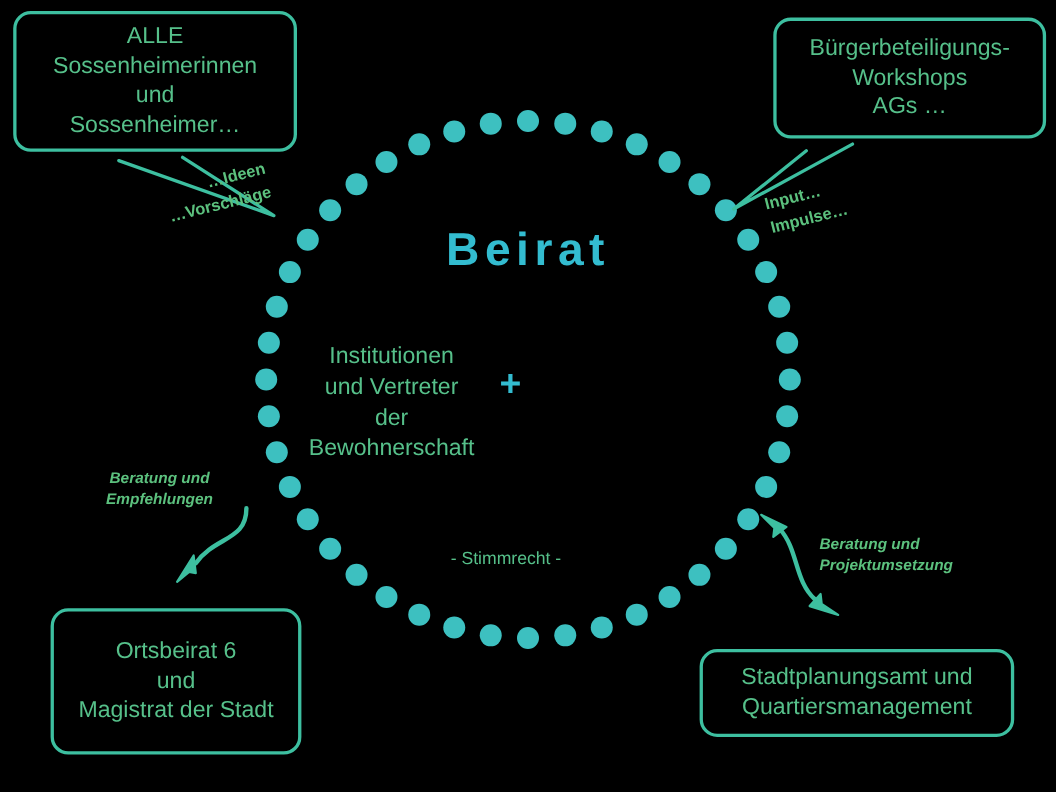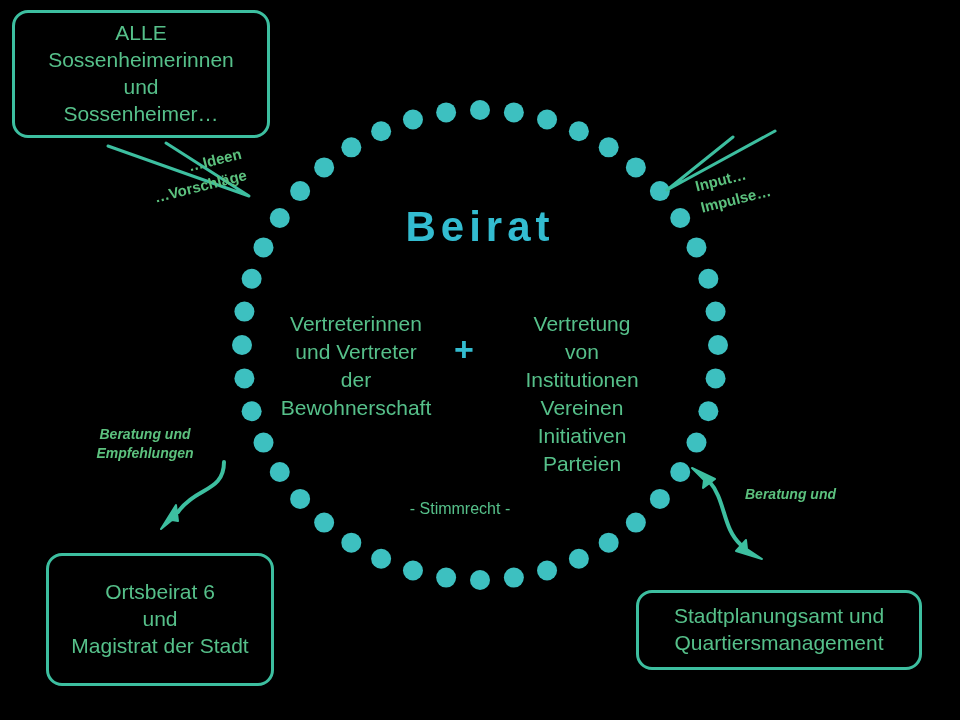--- a/index.html
+++ b/index.html
@@ -214,61 +214,59 @@
     <span class="line">Sossenheimerinnen</span>
     <span class="line">und</span>
     <span class="line">Sossenheimer…</span>
   </div>
 
   <div class="annot-rot" id="annot-ideen" style="color: rgb(92, 193, 126);">
     <span class="line">…Ideen</span>
     <span class="line">…Vorschläge</span>
   </div>
 
+  <div class="box" id="box-buerger" style="border-color: rgb(61, 191, 160); color: rgb(86, 192, 138);">
+    <span class="line">Bürgerbeteiligungs-</span>
+    <span class="line">Workshops</span>
+    <span class="line">AGs …</span>
+  </div>
 
   <div class="annot-rot" id="annot-input" style="color: rgb(92, 193, 126);">
     <span class="line">Input…</span>
     <span class="line">Impulse…</span>
   </div>
 
   <div id="beirat-title" style="color: rgb(51, 188, 208);">Beirat</div>
 
   <div class="col" id="col-left" style="color: rgb(86, 192, 138);">
-    <div>Vertreterinnen</div>
+    <div>Institutionen</div>
     <div>und Vertreter</div>
     <div>der</div>
     <div>Bewohnerschaft</div>
   </div>
 
   <div id="plus-sign" style="color: rgb(51, 188, 208);">+</div>
 
-  <div class="col" id="col-right" style="color: rgb(86, 192, 138);">
-    <div>Vertretung</div>
-    <div>von</div>
-    <div>Institutionen</div>
-    <div>Vereinen</div>
-    <div>Initiativen</div>
-    <div>Parteien</div>
-  </div>
 
   <div id="stimmrecht" style="color: rgb(86, 192, 138);">- Stimmrecht -</div>
 
   <div class="annot" id="annot-beratung-left" style="color: rgb(92, 193, 126);">
     <div>Beratung und</div>
     <div>Empfehlungen</div>
   </div>
 
   <div class="box" id="box-ortsbeirat" style="border-color: rgb(61, 191, 160); color: rgb(86, 192, 138);">
     <span class="line">Ortsbeirat 6</span>
     <span class="line">und</span>
     <span class="line">Magistrat der Stadt</span>
   </div>
 
   <div class="annot" id="annot-beratung-right" style="color: rgb(92, 193, 126);">
     <div>Beratung und</div>
+    <div>Projektumsetzung</div>
   </div>
 
   <div class="box" id="box-stadtplanung" style="border-color: rgb(61, 191, 160); color: rgb(86, 192, 138);">
     <span class="line">Stadtplanungsamt und</span>
     <span class="line">Quartiersmanagement</span>
   </div>
 
 </div>
 
 </body></html>

